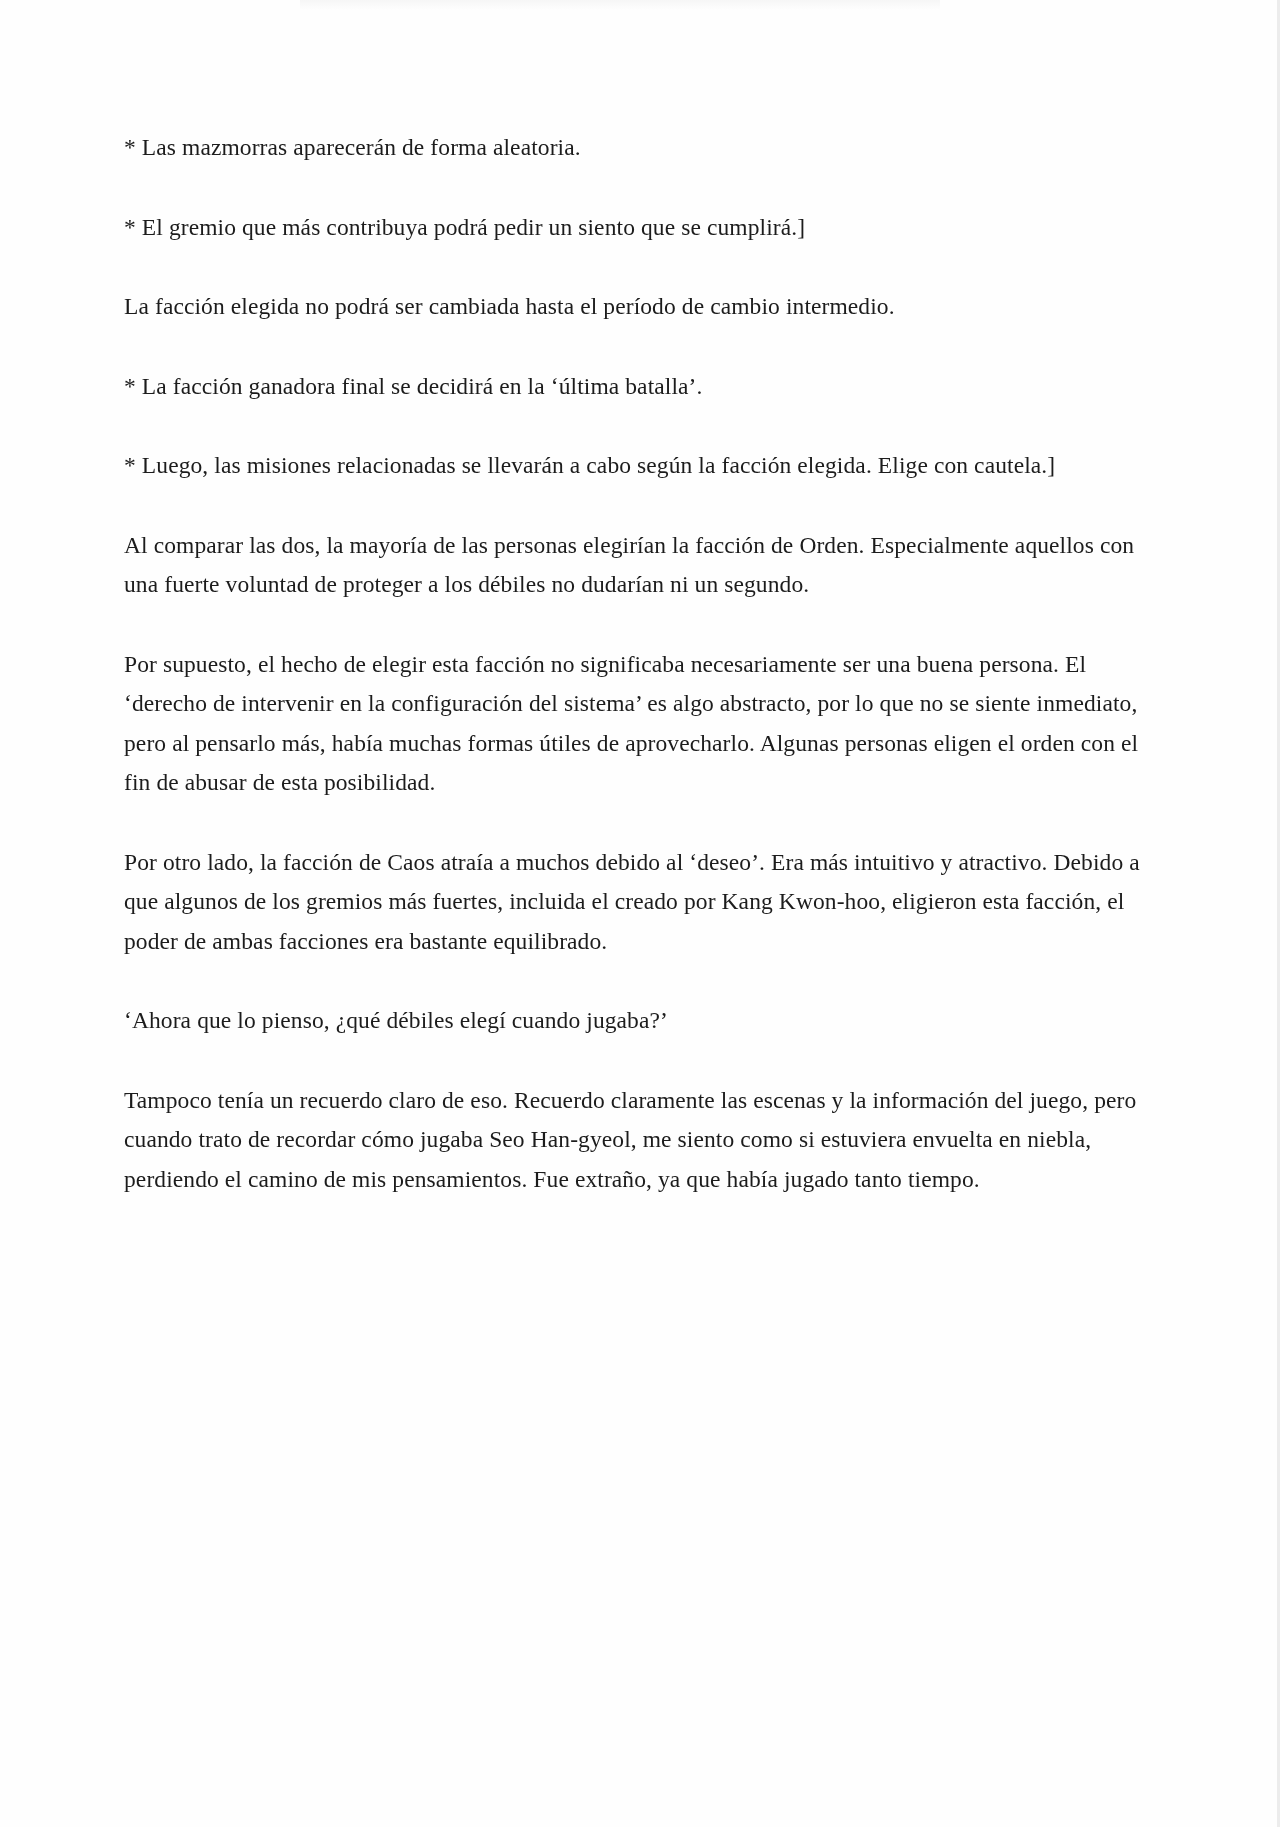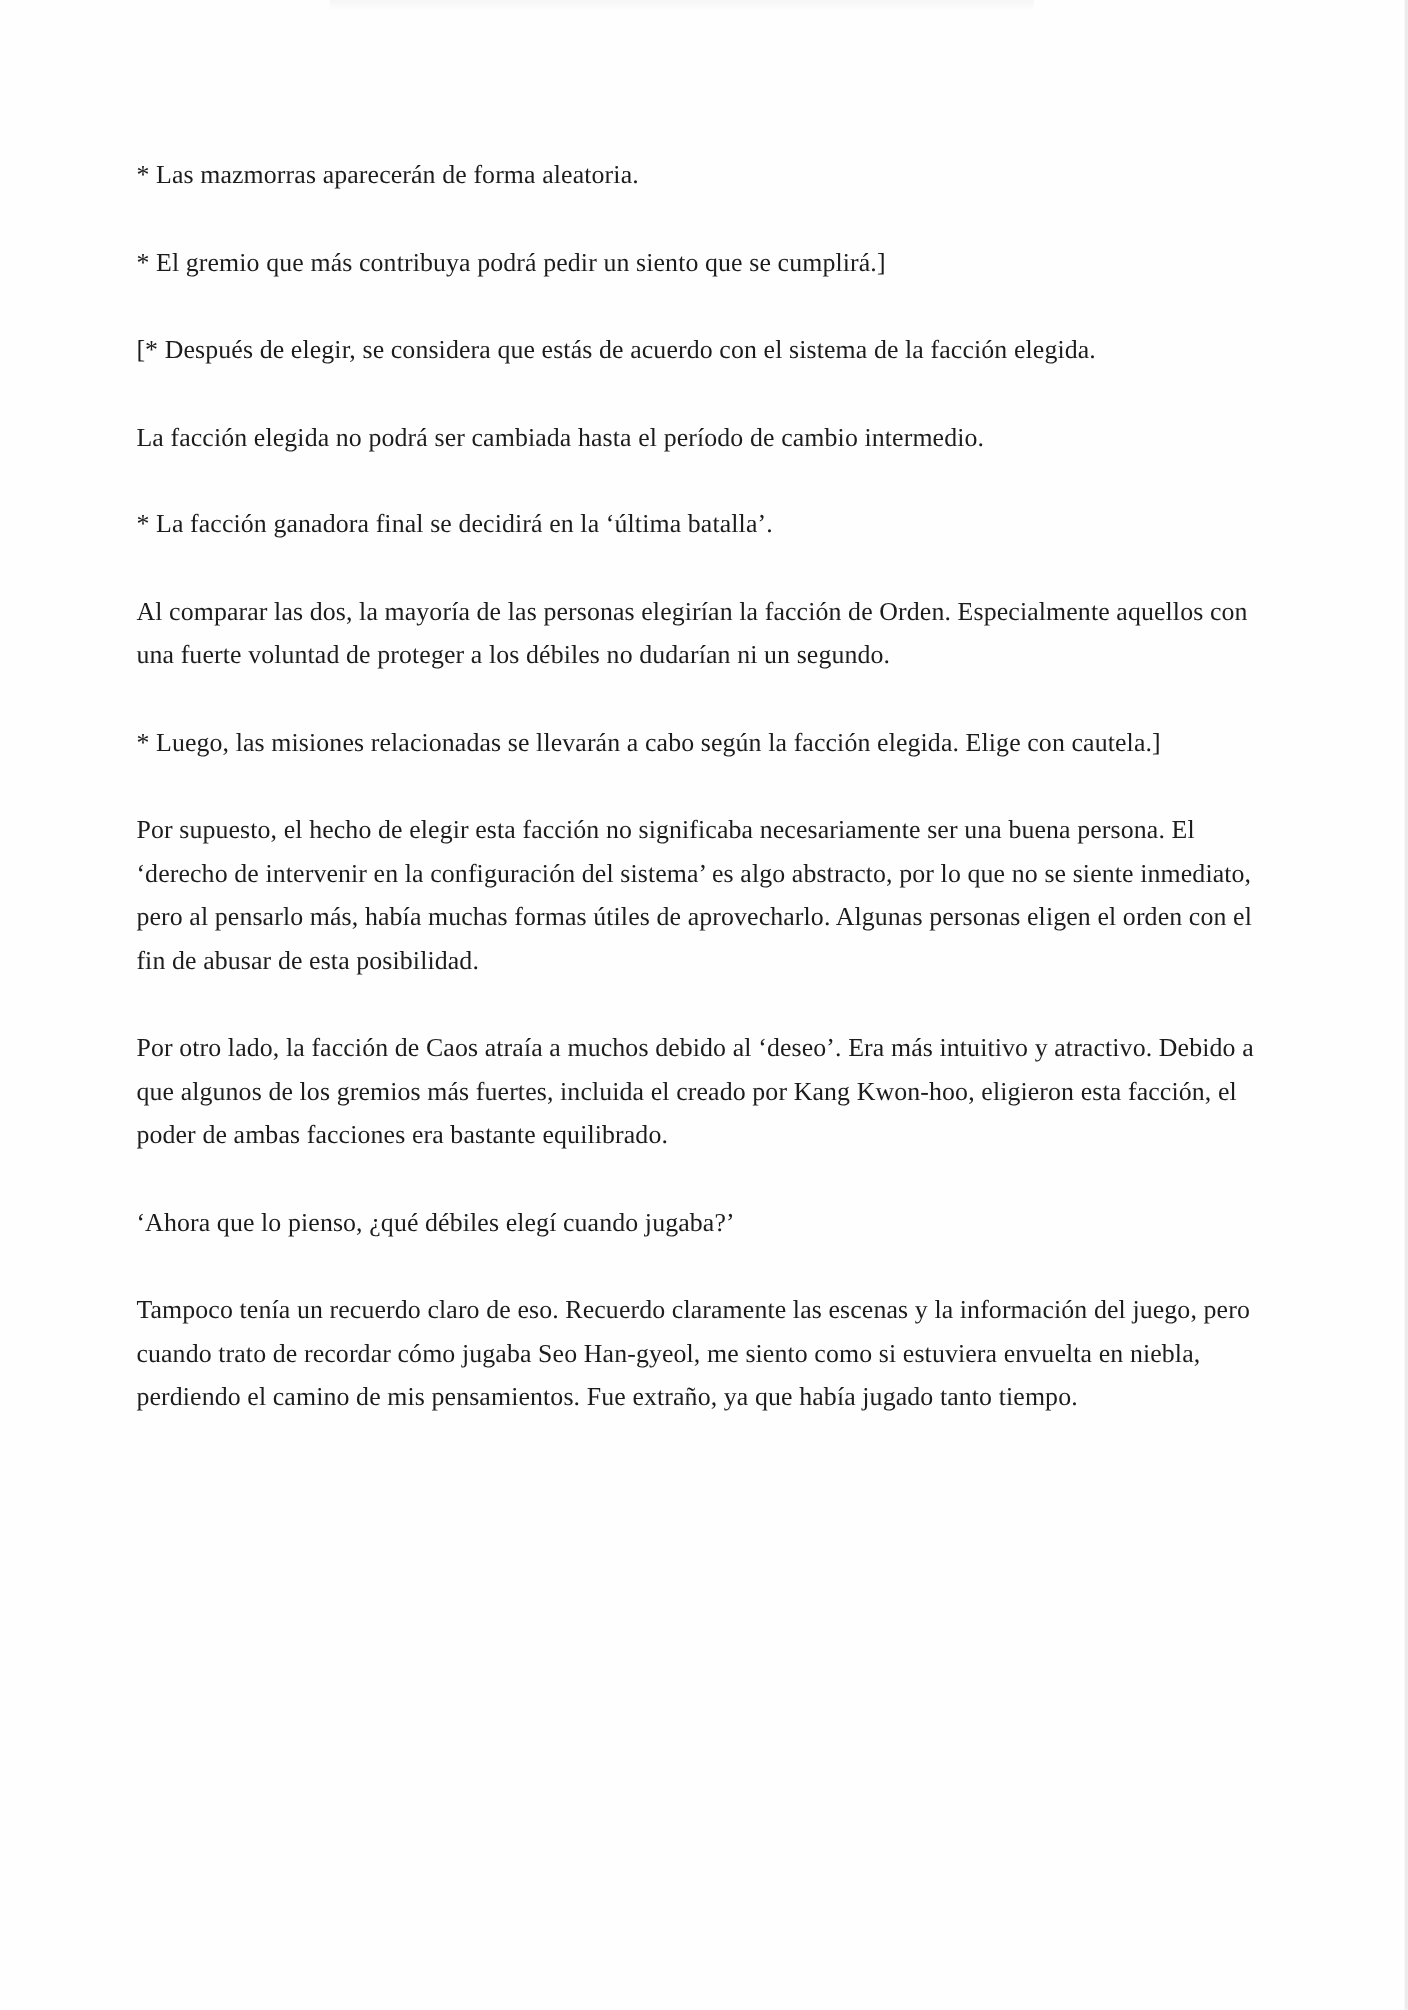--- a/index.html
+++ b/index.html
@@ -34,35 +34,34 @@
       left: 124px;
       top: 128px;
       width: 1030px;
       font-family: "Liberation Serif", "DejaVu Serif", serif;
       font-size: 23.5px;
       line-height: 39.5px;
       color: #1c1c1c;
       letter-spacing: 0.1px;
     }
     .page p {
-      margin: 12px 0 40px 0;
+      margin: 0 0 40px 0;
       white-space: normal;
     }
   </style>
 </head>
 <body>
 
 <div class="top-shade"></div>
 <div class="right-edge"></div>
 
 <div class="page">
   <p>* Las mazmorras aparecerán de forma aleatoria.</p>
   <p>* El gremio que más contribuya podrá pedir un siento que se cumplirá.]</p>
-  <p>[* Después de elegir, se considera que estás de acuerdo con el sistema de la facción elegida.</p>
   <p>La facción elegida no podrá ser cambiada hasta el período de cambio intermedio.</p>
   <p>* La facción ganadora final se decidirá en la ‘última batalla’.</p>
+  <p>*  Luego, las misiones relacionadas se llevarán a cabo según la facción elegida. Elige con cautela.]</p>
   <p>Al comparar las dos, la mayoría de las personas elegirían la facción de Orden. Especialmente aquellos con una fuerte voluntad de proteger a los débiles no dudarían ni un segundo.</p>
-  <p>*  Luego, las misiones relacionadas se llevarán a cabo según la facción elegida. Elige con cautela.]</p>
   <p>Por supuesto, el hecho de elegir esta facción no significaba necesariamente ser una buena persona. El ‘derecho de intervenir en la configuración del sistema’ es algo abstracto, por lo que no se siente inmediato, pero al pensarlo más, había muchas formas útiles de aprovecharlo. Algunas personas eligen el orden con el fin de abusar de esta posibilidad.</p>
   <p>Por otro lado, la facción de Caos atraía a muchos debido al ‘deseo’. Era más intuitivo y atractivo. Debido a que algunos de los gremios más fuertes, incluida el creado por Kang Kwon-hoo, eligieron esta facción, el poder de ambas facciones era bastante equilibrado.</p>
   <p>‘Ahora que lo pienso, ¿qué débiles elegí cuando jugaba?’</p>
   <p>Tampoco tenía un recuerdo claro de eso. Recuerdo claramente las escenas y la información del juego, pero cuando trato de recordar cómo jugaba Seo Han-gyeol, me siento como si estuviera envuelta en niebla, perdiendo el camino de mis pensamientos. Fue extraño, ya que había jugado tanto tiempo.</p>
 </div>
 
 </body></html>

